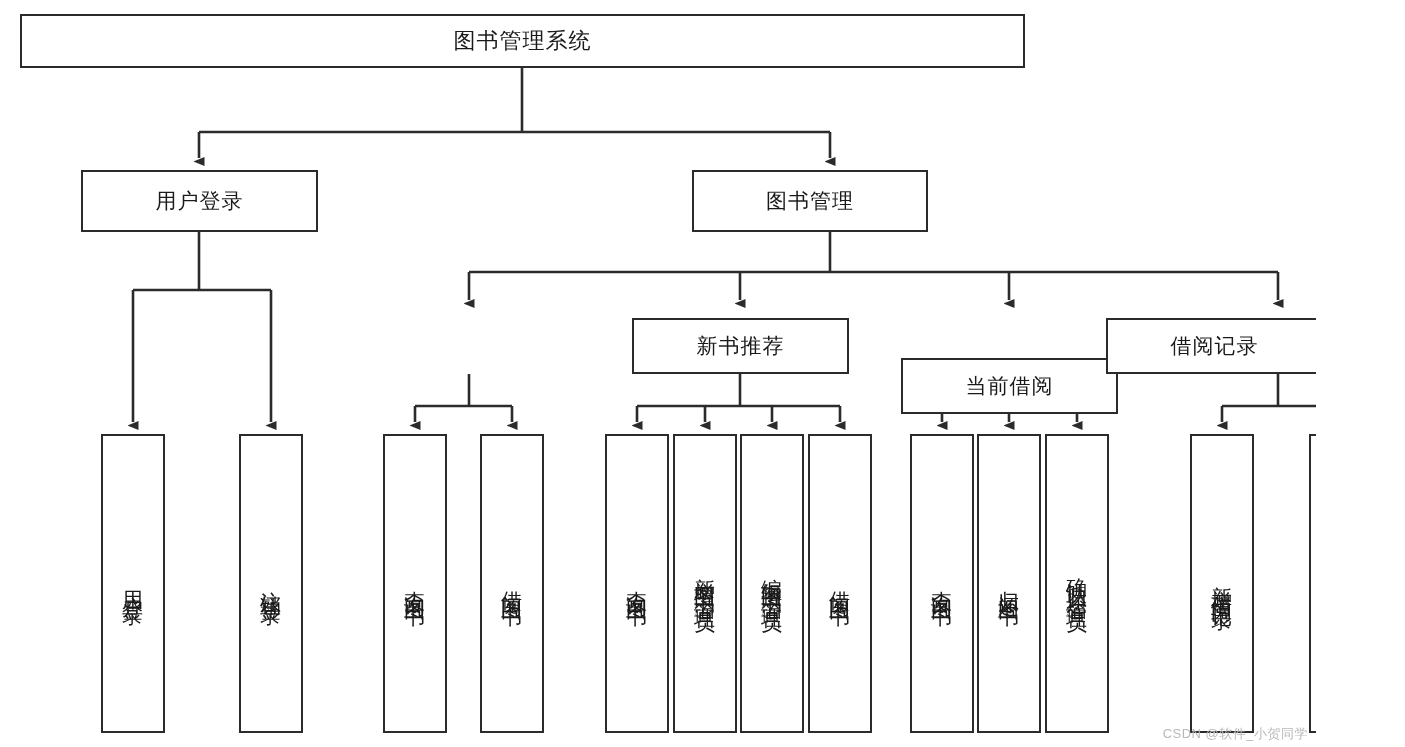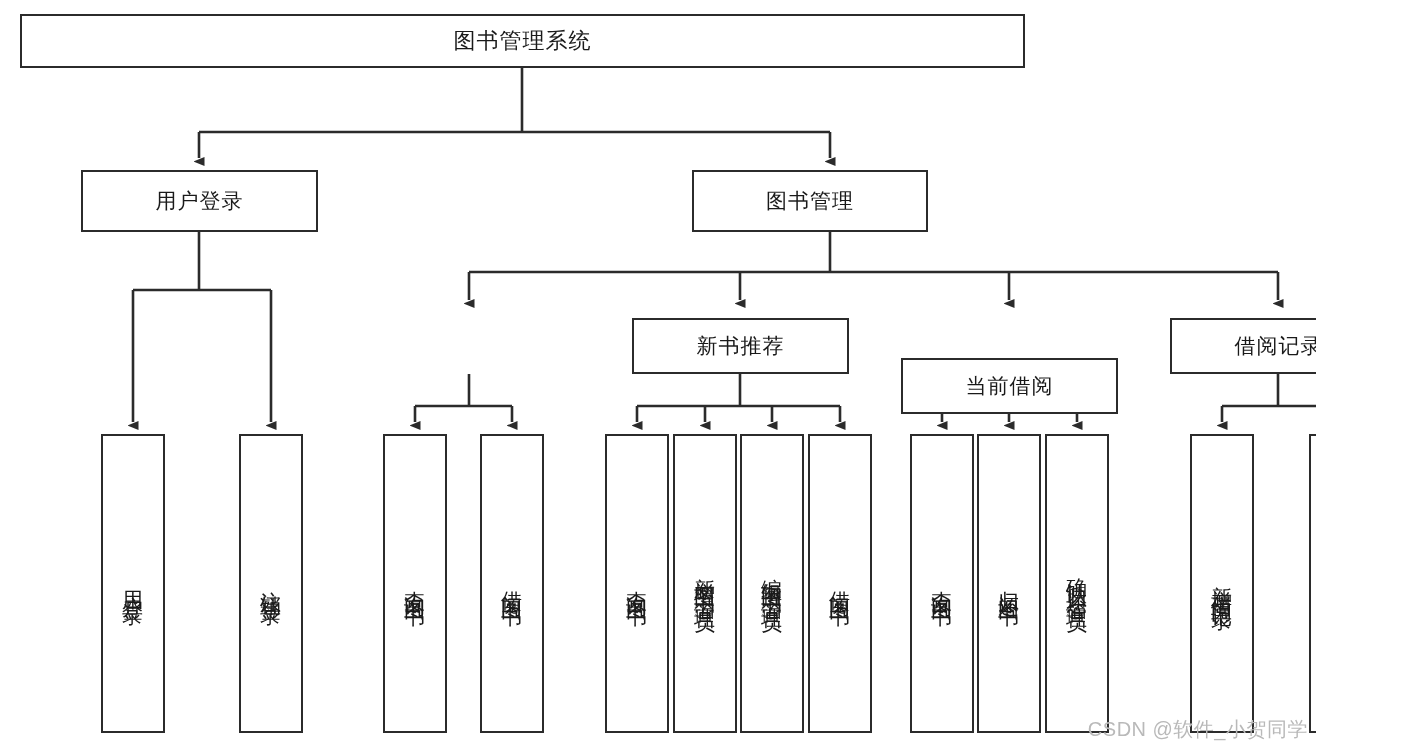--- a/index.html
+++ b/index.html
@@ -51,21 +51,21 @@
     white-space: nowrap;
   }
   .node.title {
     font-size: 22px;
     letter-spacing: 1px;
   }
   .watermark {
     position: absolute;
     right: 8px;
     bottom: 4px;
-    font-size: 20px;
+    font-size: 13px;
     color: #b9b9b9;
     letter-spacing: 0.5px;
     white-space: nowrap;
     margin-top: 40px;
   }
 </style>
 </head>
 <body>
 
 <div id="canvas">
@@ -134,21 +134,21 @@
 
 
   <div class="node horiz" style="left:632px; top:318px; width:217px; height:56px;">
     <span>新书推荐</span>
   </div>
 
   <div class="node horiz" style="left:901px; top:318px; width:217px; height:56px;margin-top:40px;">
     <span>当前借阅</span>
   </div>
 
-  <div class="node horiz" style="left:1170px; top:318px; width:217px; height:56px;">
+  <div class="node horiz" style="left:1106px; top:318px; width:217px; height:56px;">
     <span>借阅记录</span>
   </div>
 
   <div class="node vert" style="left:101px; top:434px; width:64px; height:299px;">
     <span class="vtext">用户登录</span>
   </div>
 
   <div class="node vert" style="left:239px; top:434px; width:64px; height:299px;">
     <span class="vtext">注销登录</span>
   </div>

